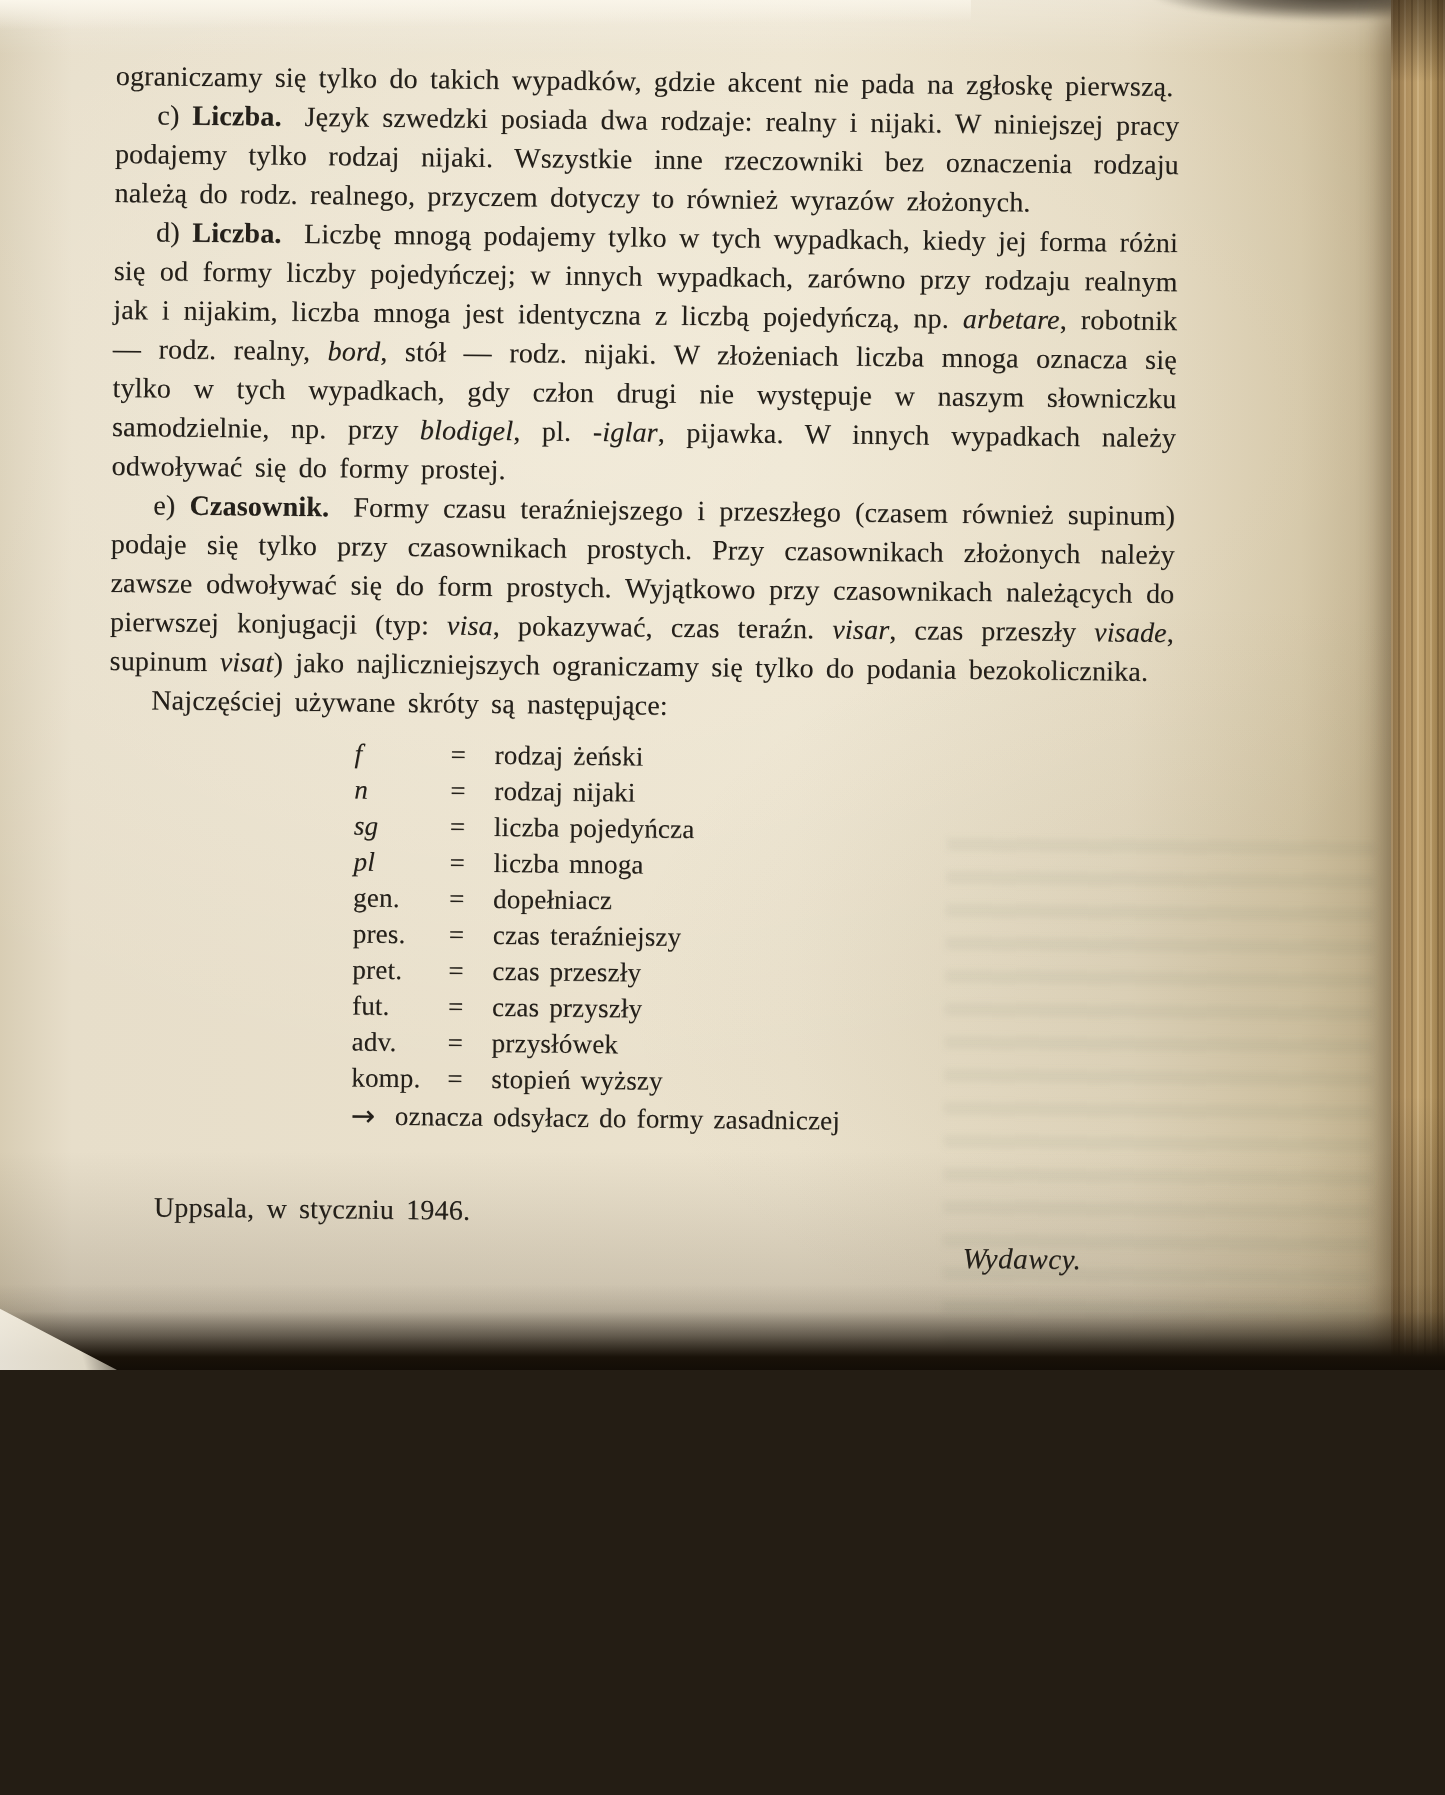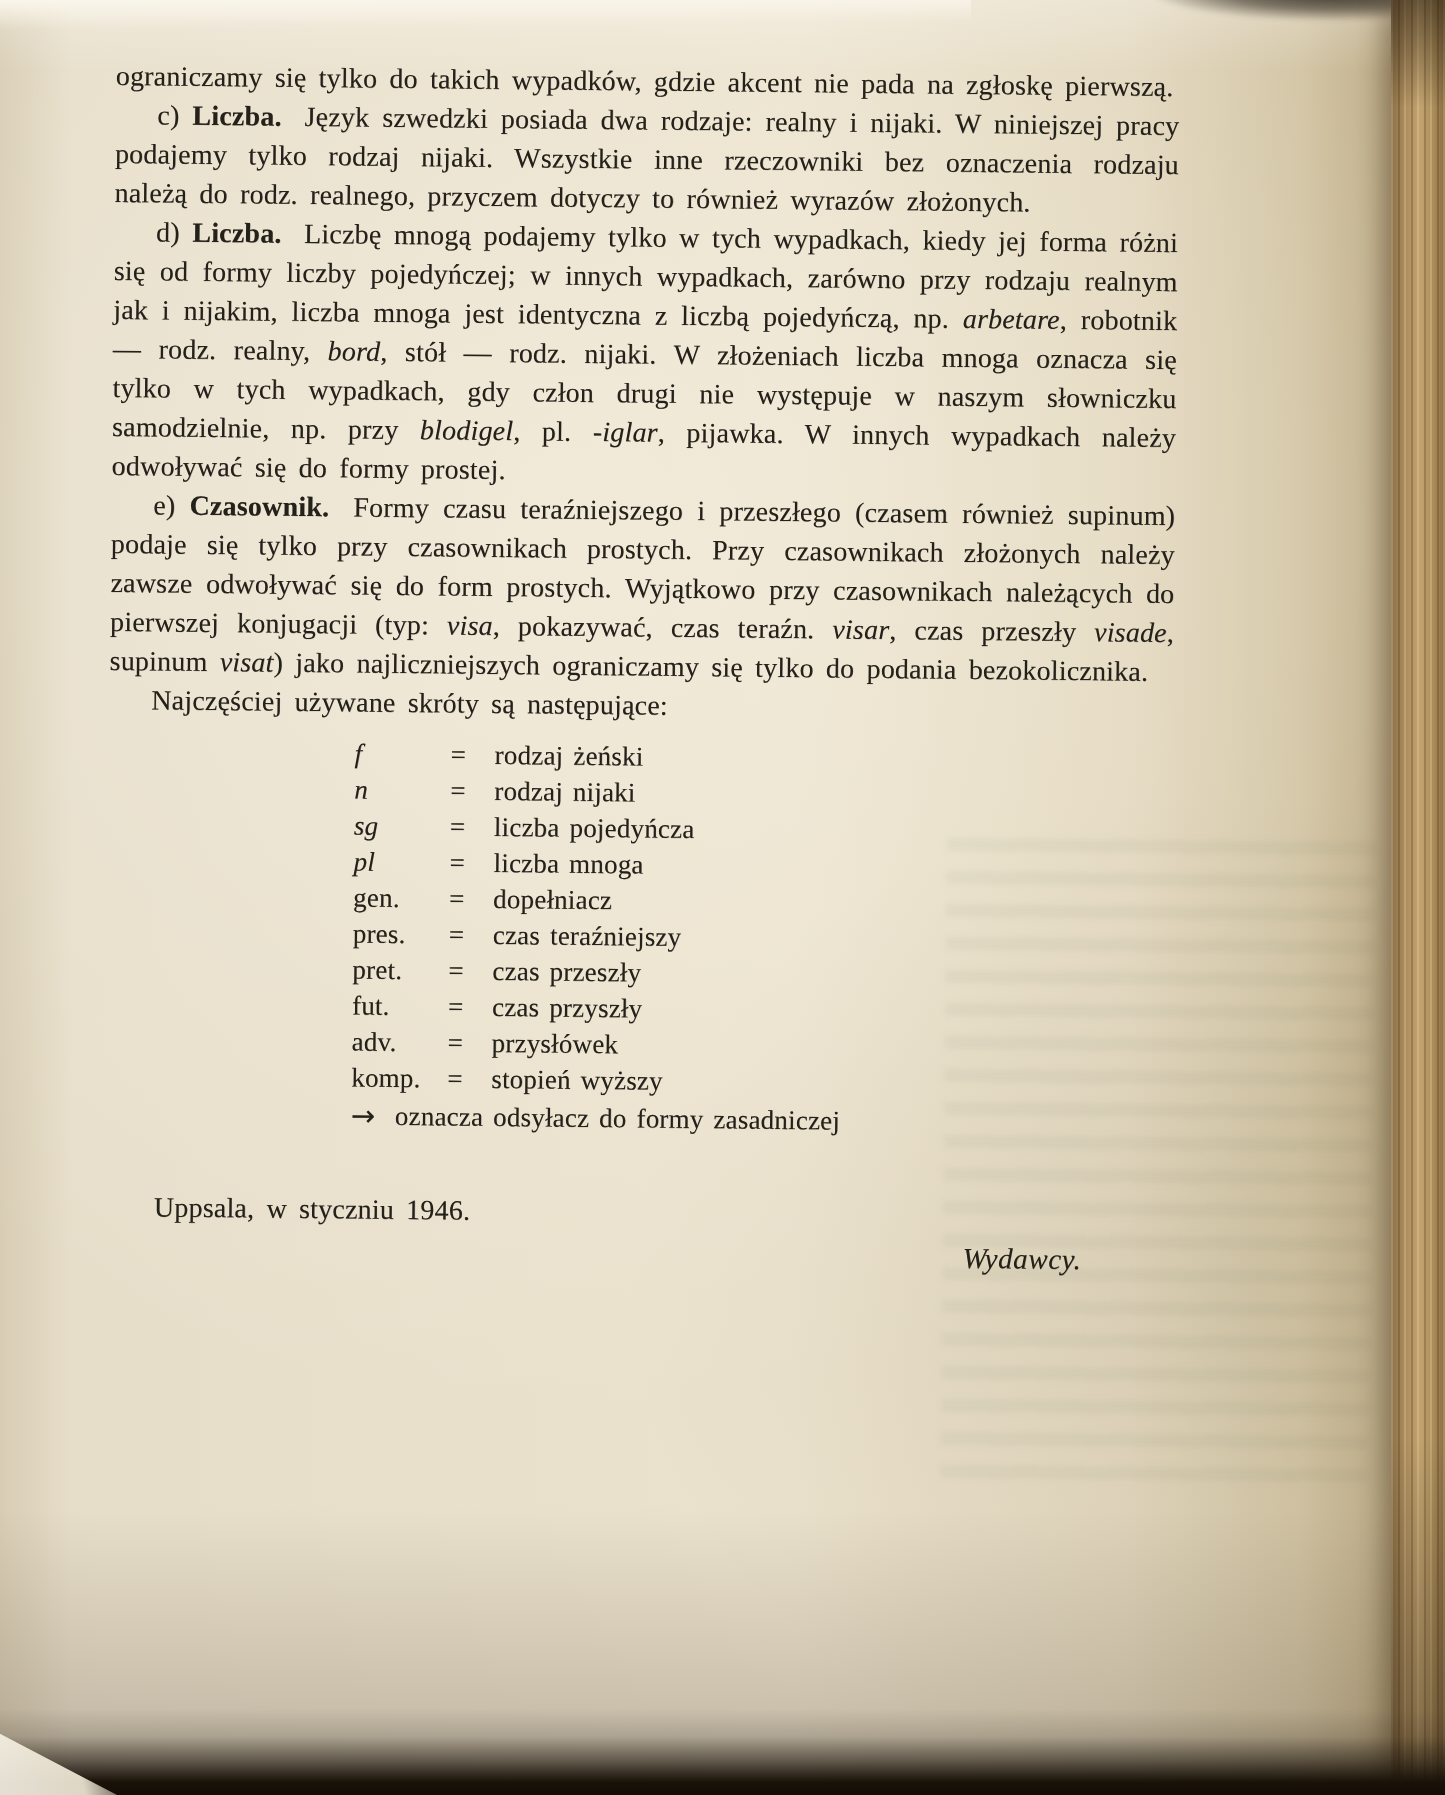--- a/index.html
+++ b/index.html
@@ -4,21 +4,21 @@
 <style>
   * { box-sizing: border-box; }
   html, body { margin: 0; padding: 0; }
   body {
     width: 1445px; height: 1795px;
     background: #241d14;
     font-family: "Liberation Serif", "DejaVu Serif", serif;
     overflow: hidden;
   }
   .scan {
-    position: relative; width: 1445px; height: 1795px; overflow: hidden;
+    position: relative; width: 1445px; height: 1370px; overflow: hidden;
     background:
       radial-gradient(120% 90% at 40% 30%, rgba(255,252,242,0.35) 0%, rgba(255,252,242,0) 55%),
       linear-gradient(90deg, #d8cdb4 0%, #e7deca 5%, #ebe2cd 55%, #e3d8bf 78%, #d3c5a5 90%, #bfae8a 96%, #ab9672 100%),
       #e8dfca;
   }
   .paper-shading {
     position: absolute; inset: 0; pointer-events: none;
     background:
       linear-gradient(180deg, rgba(255,255,255,0.28) 0%, rgba(255,255,255,0) 4%, rgba(0,0,0,0) 84%, rgba(60,45,28,0.18) 95%, rgba(40,30,18,0.32) 100%),
       radial-gradient(60% 40% at 85% 72%, rgba(120,110,80,0.10), rgba(0,0,0,0) 70%);

